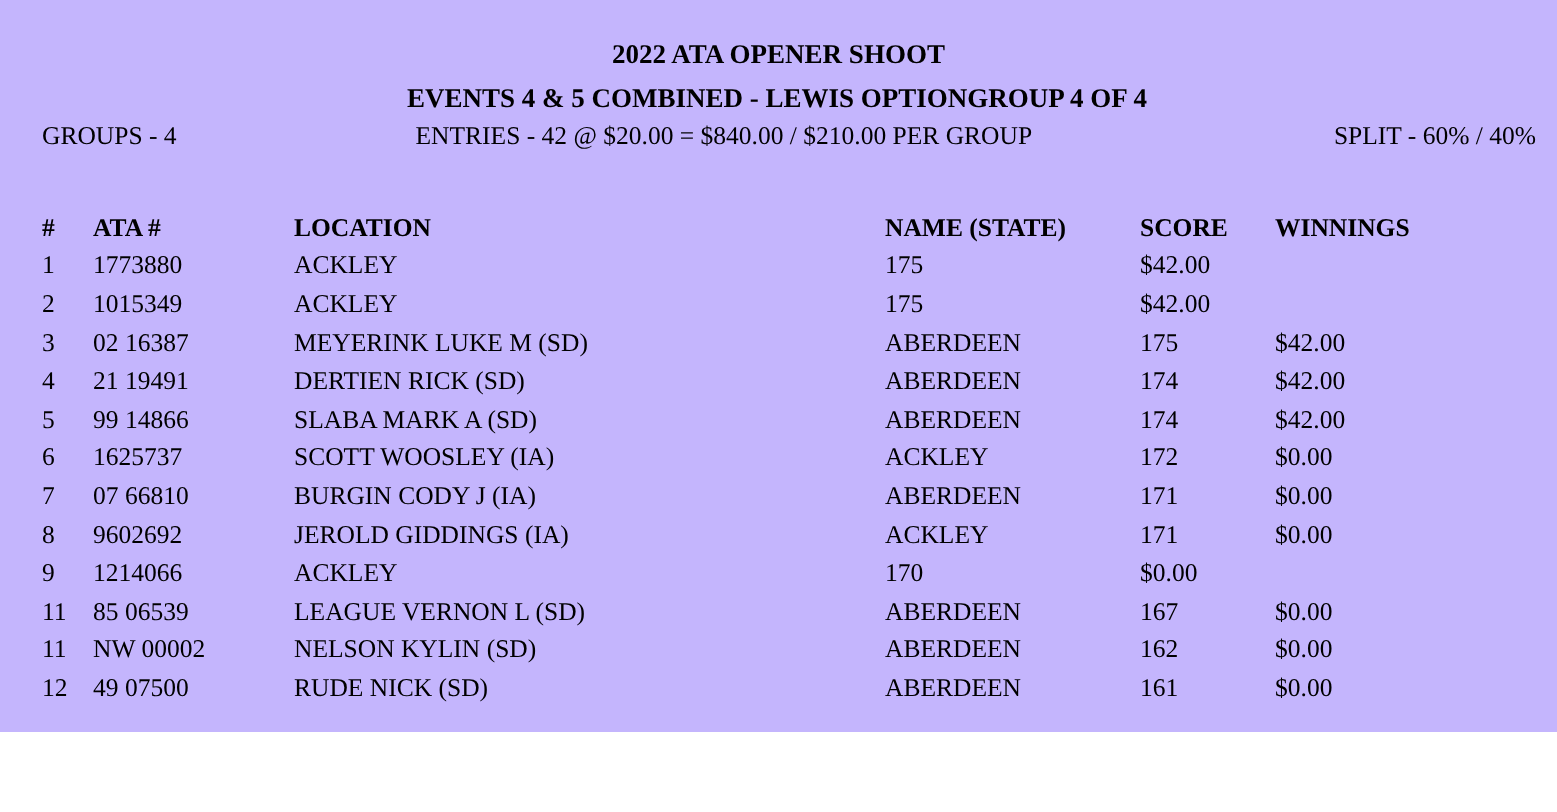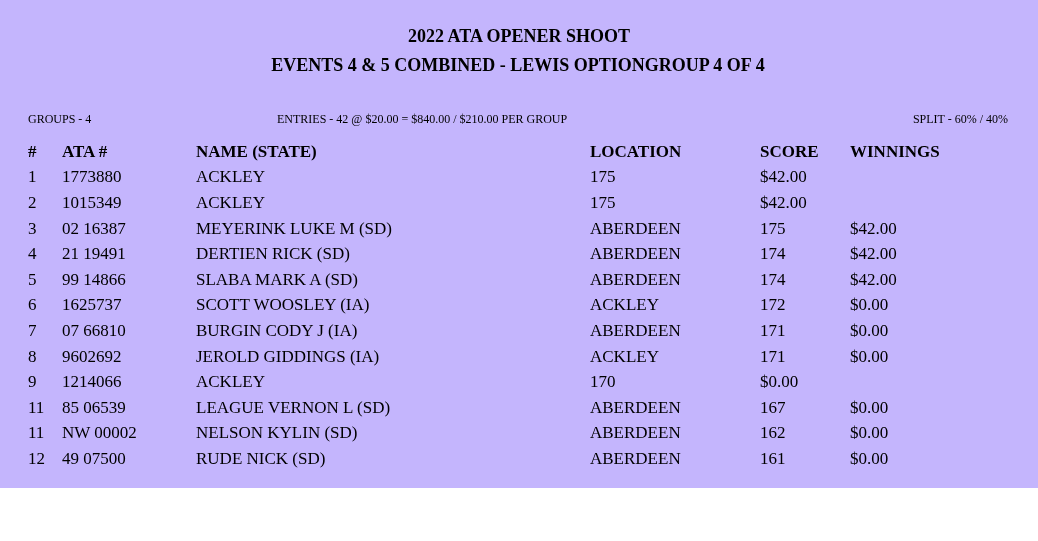--- a/index.html
+++ b/index.html
@@ -34,25 +34,24 @@
     display: flex;
     justify-content: center;
     font-size: 18px;
     font-weight: bold;
     line-height: 20px;
   }
   .header-line2 {
     position: absolute;
     top: 81px;
     left: 28px;
-    right: 30px;
+    right: 14px;
     height: 20px;
-    font-size: 12px;
+    font-size: 17px;
     line-height: 20px;
-    margin-top: 28px;
   }
   .header-line2 .groups { position: absolute; left: 0; top: 0; }
   .header-line2 .entries { position: absolute; left: 249px; top: 0; }
   .header-line2 .split { position: absolute; right: 0; top: 0; }
   .results-table {
     position: absolute;
     top: 139px;
     left: 28px;
     width: 980px;
     font-size: 17px;
@@ -90,22 +89,22 @@
   <div class="header-line2">
     <span class="groups">GROUPS - 4</span>
     <span class="entries">ENTRIES - 42 @ $20.00 = $840.00 / $210.00 PER GROUP</span>
     <span class="split">SPLIT - 60% / 40%</span>
   </div>
 
   <div class="results-table">
     <div class="trow thead">
       <span class="cell c-num">#</span>
       <span class="cell c-ata">ATA #</span>
+      <span class="cell c-loc">LOCATION</span>
       <span class="cell c-name">NAME (STATE)</span>
-      <span class="cell c-loc">LOCATION</span>
       <span class="cell c-score">SCORE</span>
       <span class="cell c-win">WINNINGS</span>
     </div>
 
   <div class="trow">
     <span class="cell c-num">1</span>
     <span class="cell c-ata">1773880</span>
     <span class="cell c-loc">ACKLEY</span>
     <span class="cell c-score">175</span>
     <span class="cell c-win">$42.00</span>

